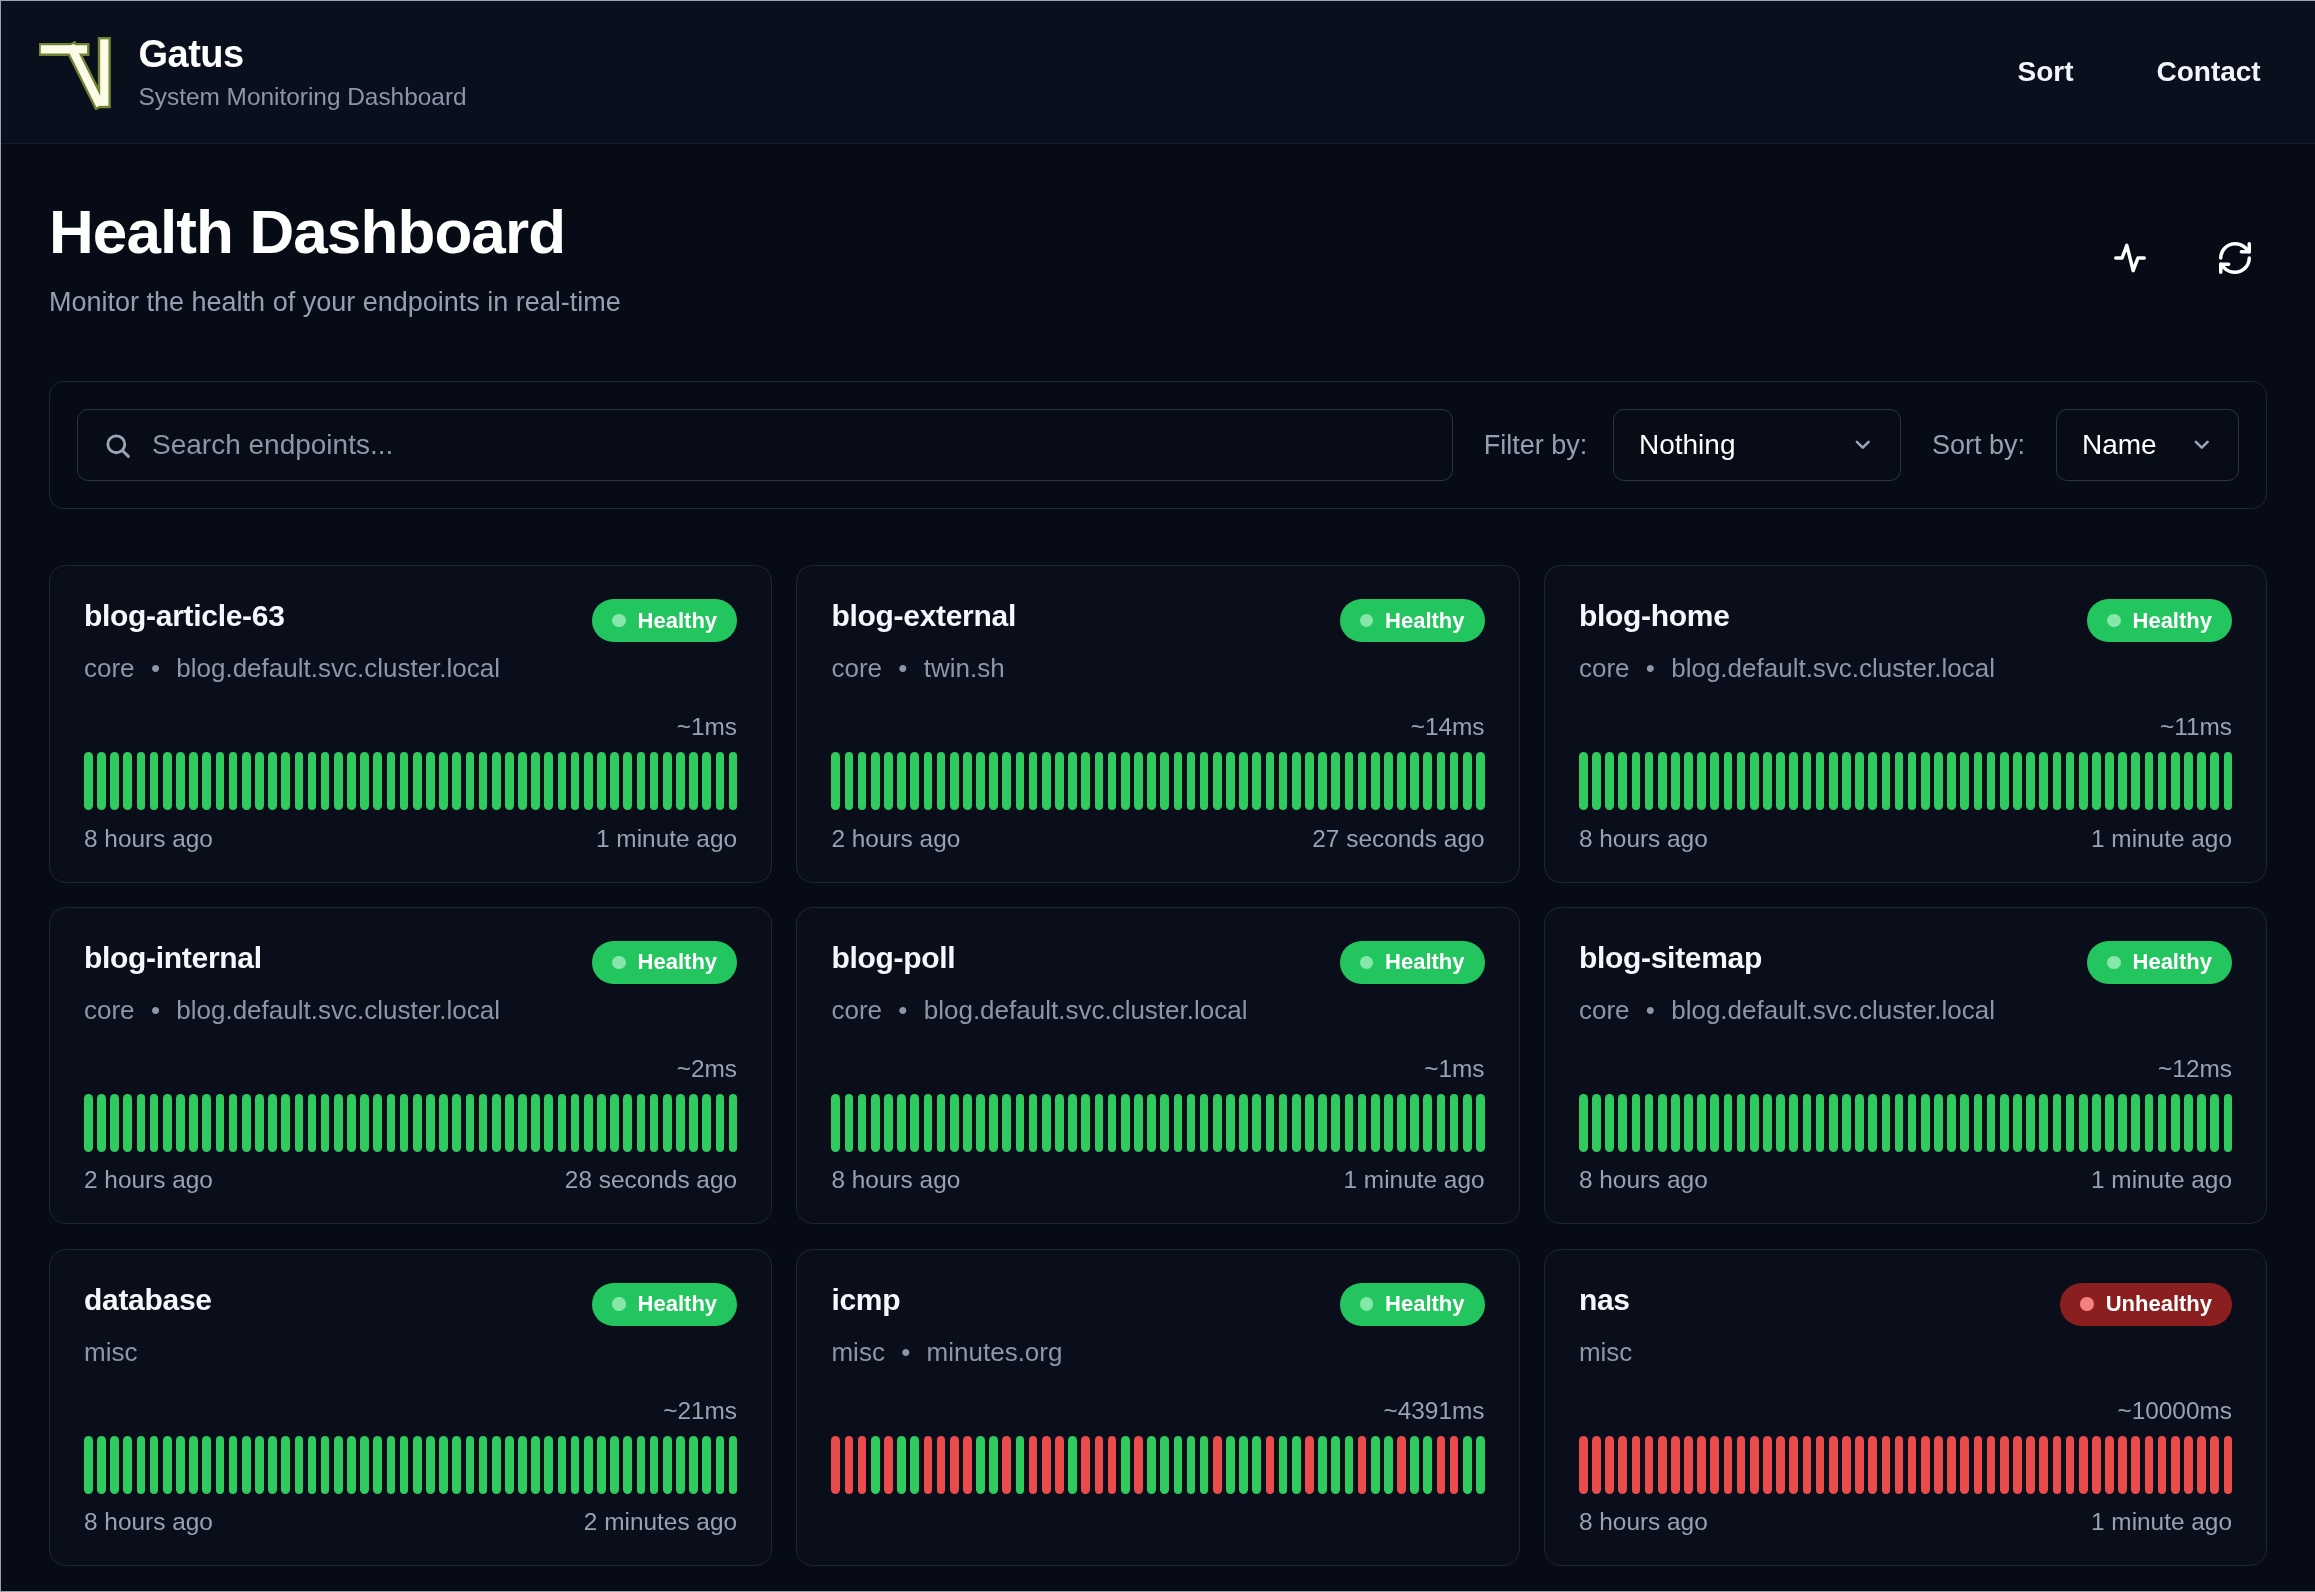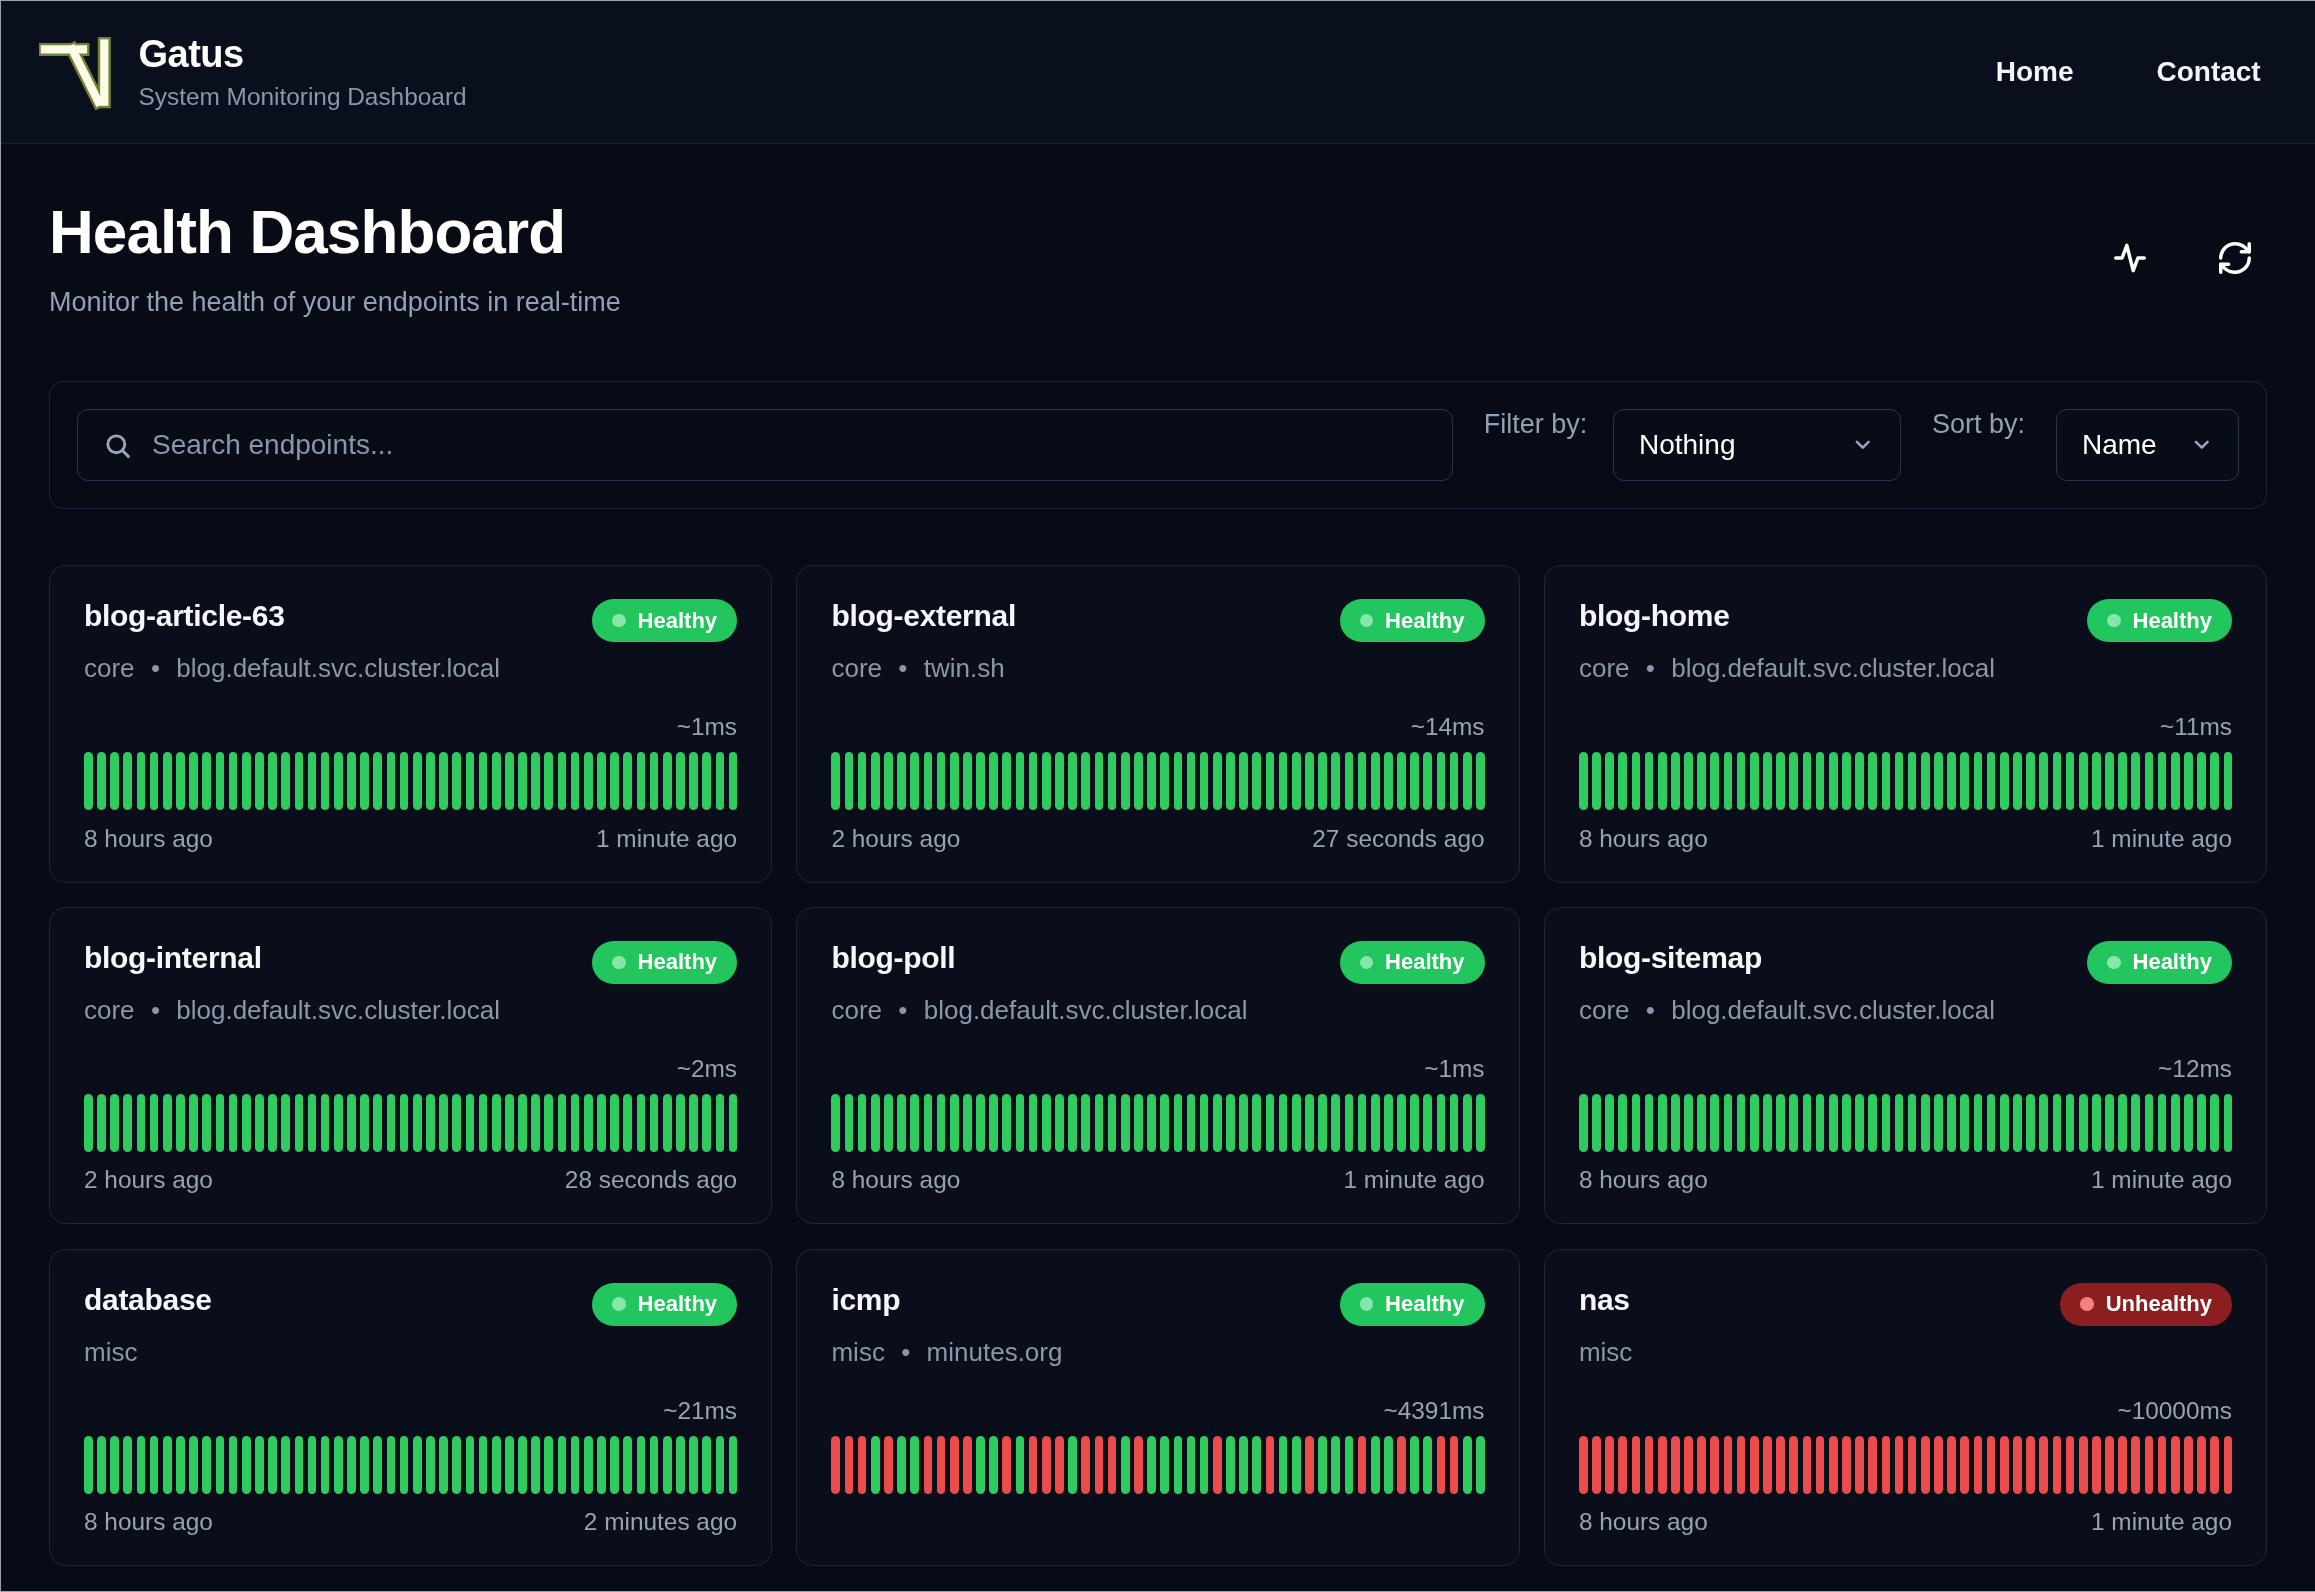--- a/index.html
+++ b/index.html
@@ -29,21 +29,21 @@
   .page-head { margin-top:52px; display:flex; justify-content:space-between; align-items:flex-start; }
   .page-title { font-size:62px; font-weight:800; letter-spacing:-0.9px; color:#ffffff; }
   .page-sub { margin-top:20px; font-size:27px; color:#94a0b2; }
   .head-actions { display:flex; gap:67px; margin-top:43px; margin-right:12.7px; }
   .icon-btn { width:38px; height:38px; cursor:pointer; background:none; border:none; padding:0; }
   .icon-btn svg { width:38px; height:38px; stroke:#ffffff; fill:none; stroke-width:2.2; stroke-linecap:round; stroke-linejoin:round; }
 
   
   .toolbar {
     margin-top:63px; border:1.8px solid #1e2737; border-radius:14.5px;
-    padding:27px; display:flex; align-items:flex-start; gap:31px;
+    padding:27px; display:flex; align-items:center; gap:31px;
   }
   .search-box {
     flex:1; display:flex; align-items:center; gap:20px;
     border:1.8px solid #2a3447; border-radius:11px; height:72px; padding:0 25px;
     background:#070c17;
   }
   .search-box svg { width:29px; height:29px; stroke:#9aa5b5; fill:none; stroke-width:2.4; stroke-linecap:round; }
   .search-box input {
     flex:1; background:transparent; border:none; outline:none;
     font-family:"Liberation Sans", sans-serif; font-size:28px; color:#e6ecf5;
@@ -96,21 +96,21 @@
           <path d="M28 13 L50 57"></path>
           <path d="M55 8 V57"></path>
       </g>
     </g>
   </svg>
   <div class="brand">
     <div class="brand-name">Gatus</div>
     <div class="brand-sub">System Monitoring Dashboard</div>
   </div>
   <nav class="nav">
-    <a>Home</a>
+    <a>Sort</a>
     <a>Contact</a>
   </nav>
 </header>
 
 <main class="main">
 
   <div class="page-head">
     <div>
       <h1 class="page-title">Health Dashboard</h1>
       <div class="page-sub">Monitor the health of your endpoints in real-time</div>

